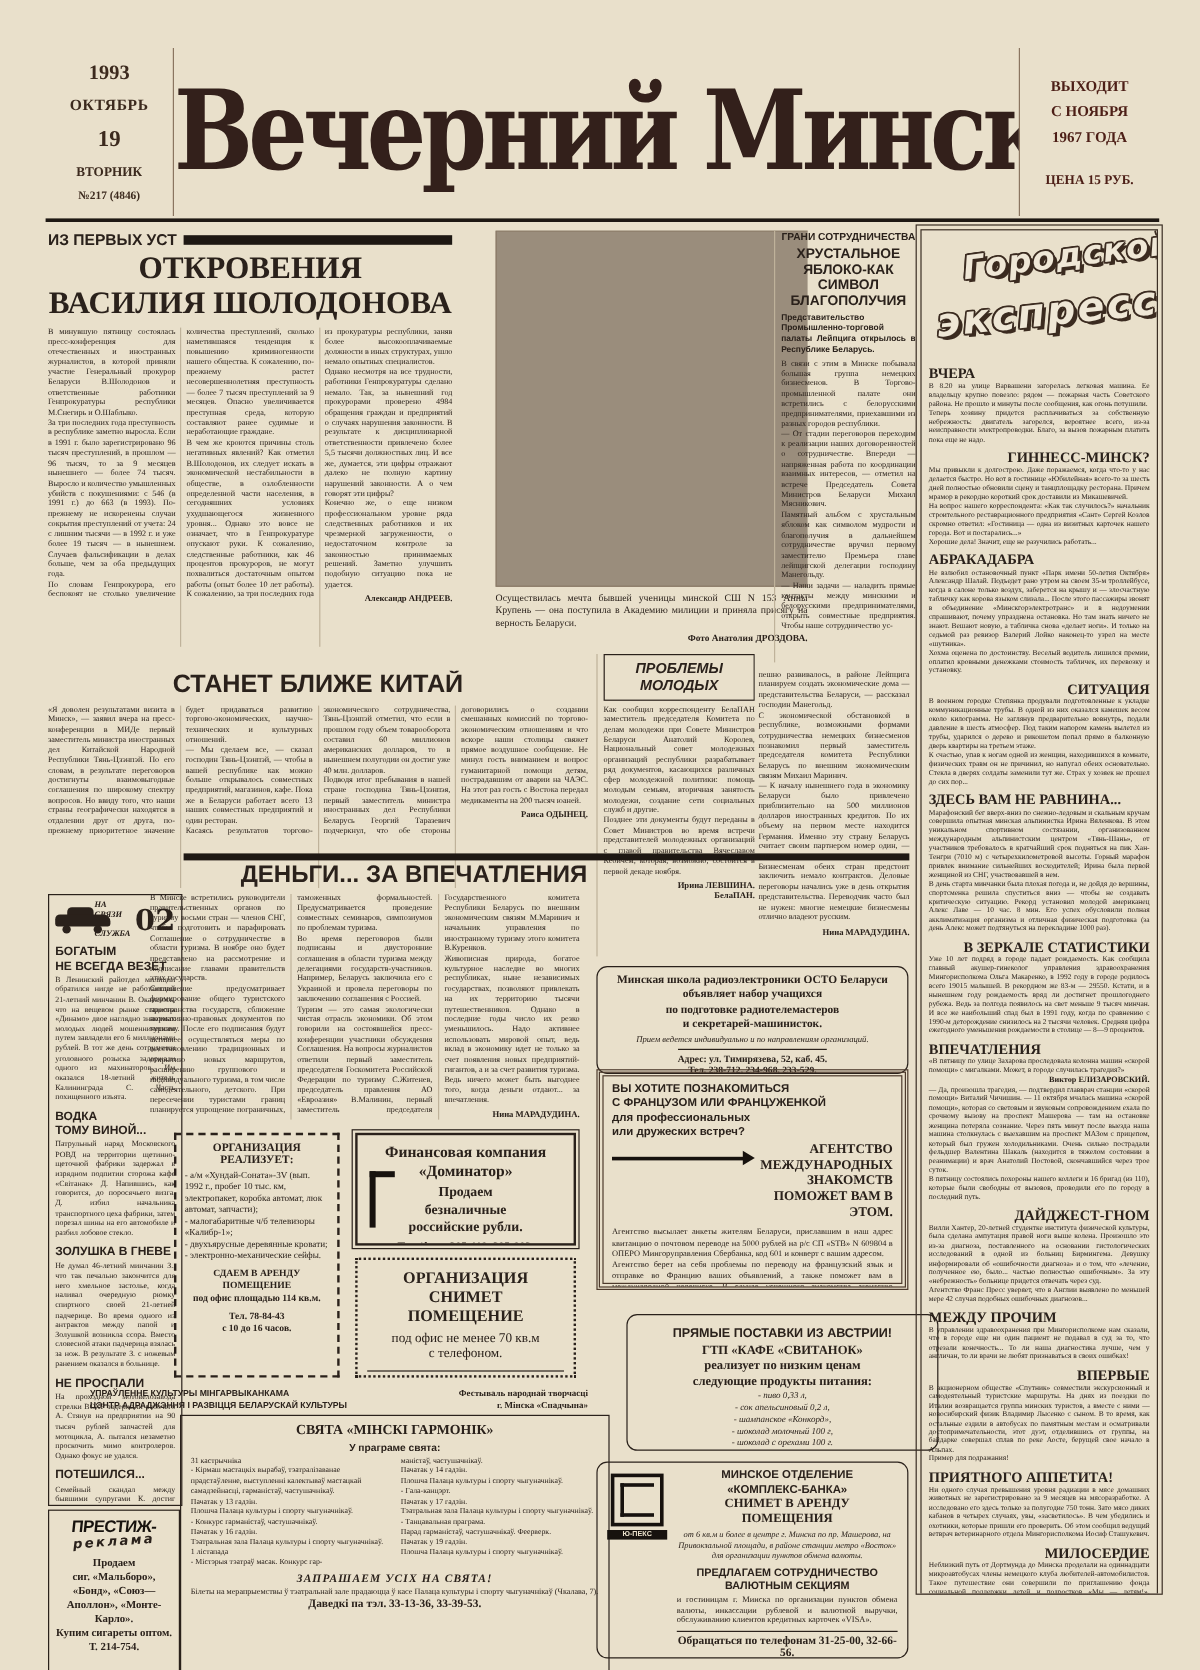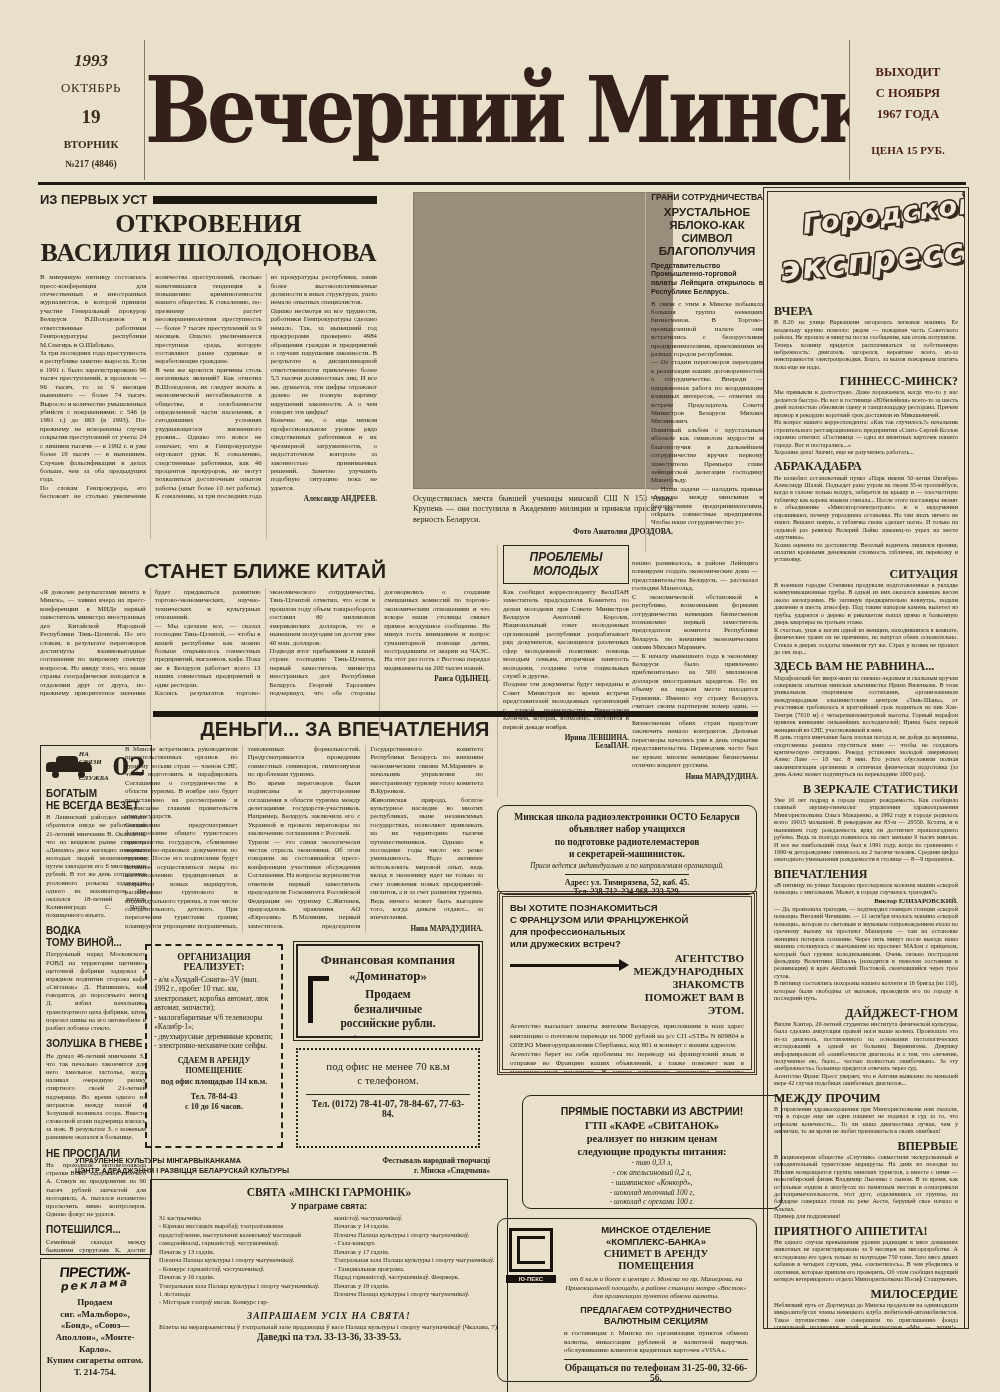--- a/index.html
+++ b/index.html
@@ -2,22 +2,22 @@
 <html><head>
 <meta charset="utf-8">
 <style>
   html,body{margin:0;padding:0;background:#cfc6b2;}
   .page{position:relative;width:1000px;height:1392px;background:#e9e0cb;
         font-family:"Liberation Serif",serif;color:#2a211b;overflow:hidden;margin:0 auto;}
   
   .mast-row{position:absolute;left:38px;top:40px;width:928px;height:140px;display:flex;}
   .date-box{width:102px;border-right:1px solid #8a7560;text-align:center;color:#3c2a1e;
             display:flex;flex-direction:column;justify-content:space-around;padding:6px 2px;}
-  .d-year{font-weight:bold;font-size:17px;font-style:italic;}
-  .d-month{font-weight:normal;font-size:13px;letter-spacing:.5px;}
+  .d-year{font-weight:bold;font-size:17px;}
+  .d-month{font-weight:bold;font-size:13px;letter-spacing:.5px;}
   .d-day{font-weight:bold;font-size:19px;}
   .d-wd{font-weight:bold;font-size:11px;}
   .d-issue{font-weight:bold;font-size:9.5px;}
   .masthead{flex:1;text-align:center;font-family:"DejaVu Serif",serif;font-weight:bold;
             color:#33201b;font-size:78px;line-height:140px;letter-spacing:-4px;
             transform:scaleY(1.18);white-space:nowrap;overflow:hidden;}
   .issue-box{width:112px;border-left:1px solid #8a7560;color:#4d1f17;text-align:center;
              display:flex;flex-direction:column;justify-content:center;gap:6px;padding:4px 2px;}
   .i-line{font-weight:bold;font-size:12.5px;}
   .i-price{font-weight:bold;font-size:11px;margin-top:16px;}
@@ -328,20 +328,22 @@
         <div>Финансовая компания</div>
         <div>«Доминатор»</div>
       </div>
       <div class="dom-t pre">Продаем
 безналичные
 российские рубли.</div>
       <div class="dom-ph">Тел./факс 205-119, 205-902.</div>
     </aside>
 
     <aside class="abs ad dots" style="left:296px;top:861px;width:184px;height:100px;">
+      <div class="dots-h pre">ОРГАНИЗАЦИЯ СНИМЕТ
+ПОМЕЩЕНИЕ</div>
       <div class="dots-t pre">под офис не менее 70 кв.м
 с телефоном.</div>
       <div class="dots-ph">Тел. (0172) 78-41-07, 78-84-67, 77-63-84.</div>
     </aside>
 
     <div class="abs fest-head" style="left:75px;top:962px;width:415px;height:26px;">
       <div class="fest-left">
         <div>УПРАЎЛЕННЕ КУЛЬТУРЫ МІНГАРВЫКАНКАМА</div>
         <div>ЦЭНТР АДРАДЖЭННЯ І РАЗВІЦЦЯ БЕЛАРУСКАЙ КУЛЬТУРЫ</div>
       </div>

